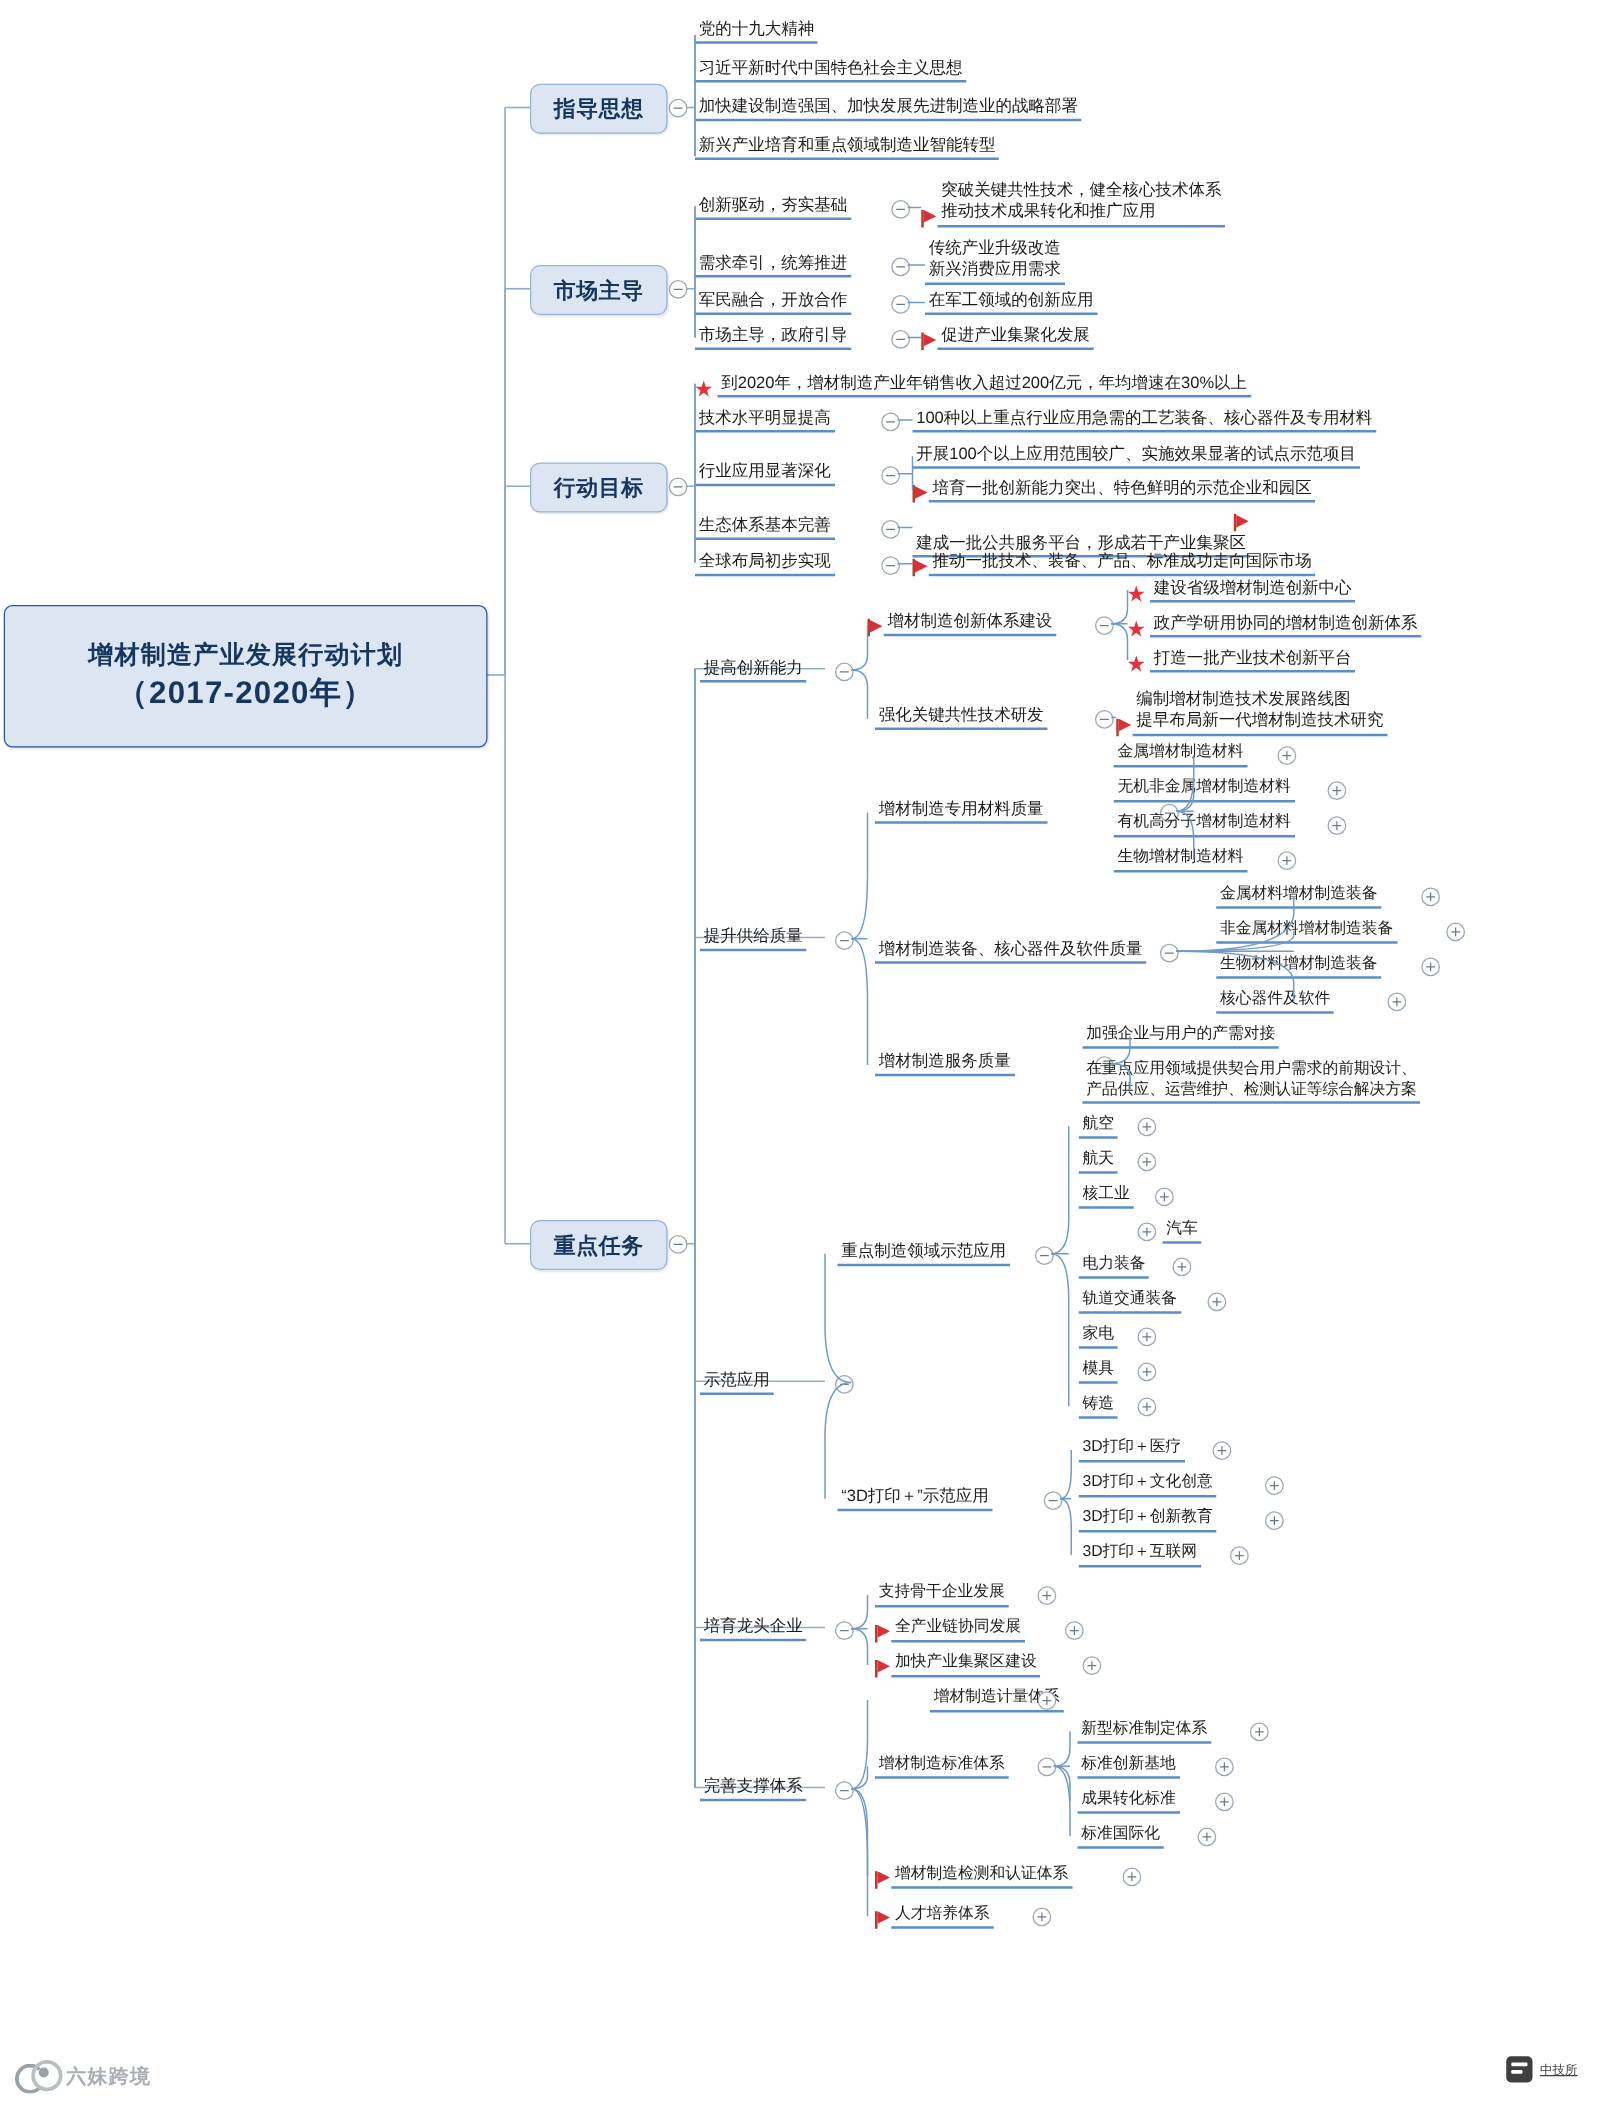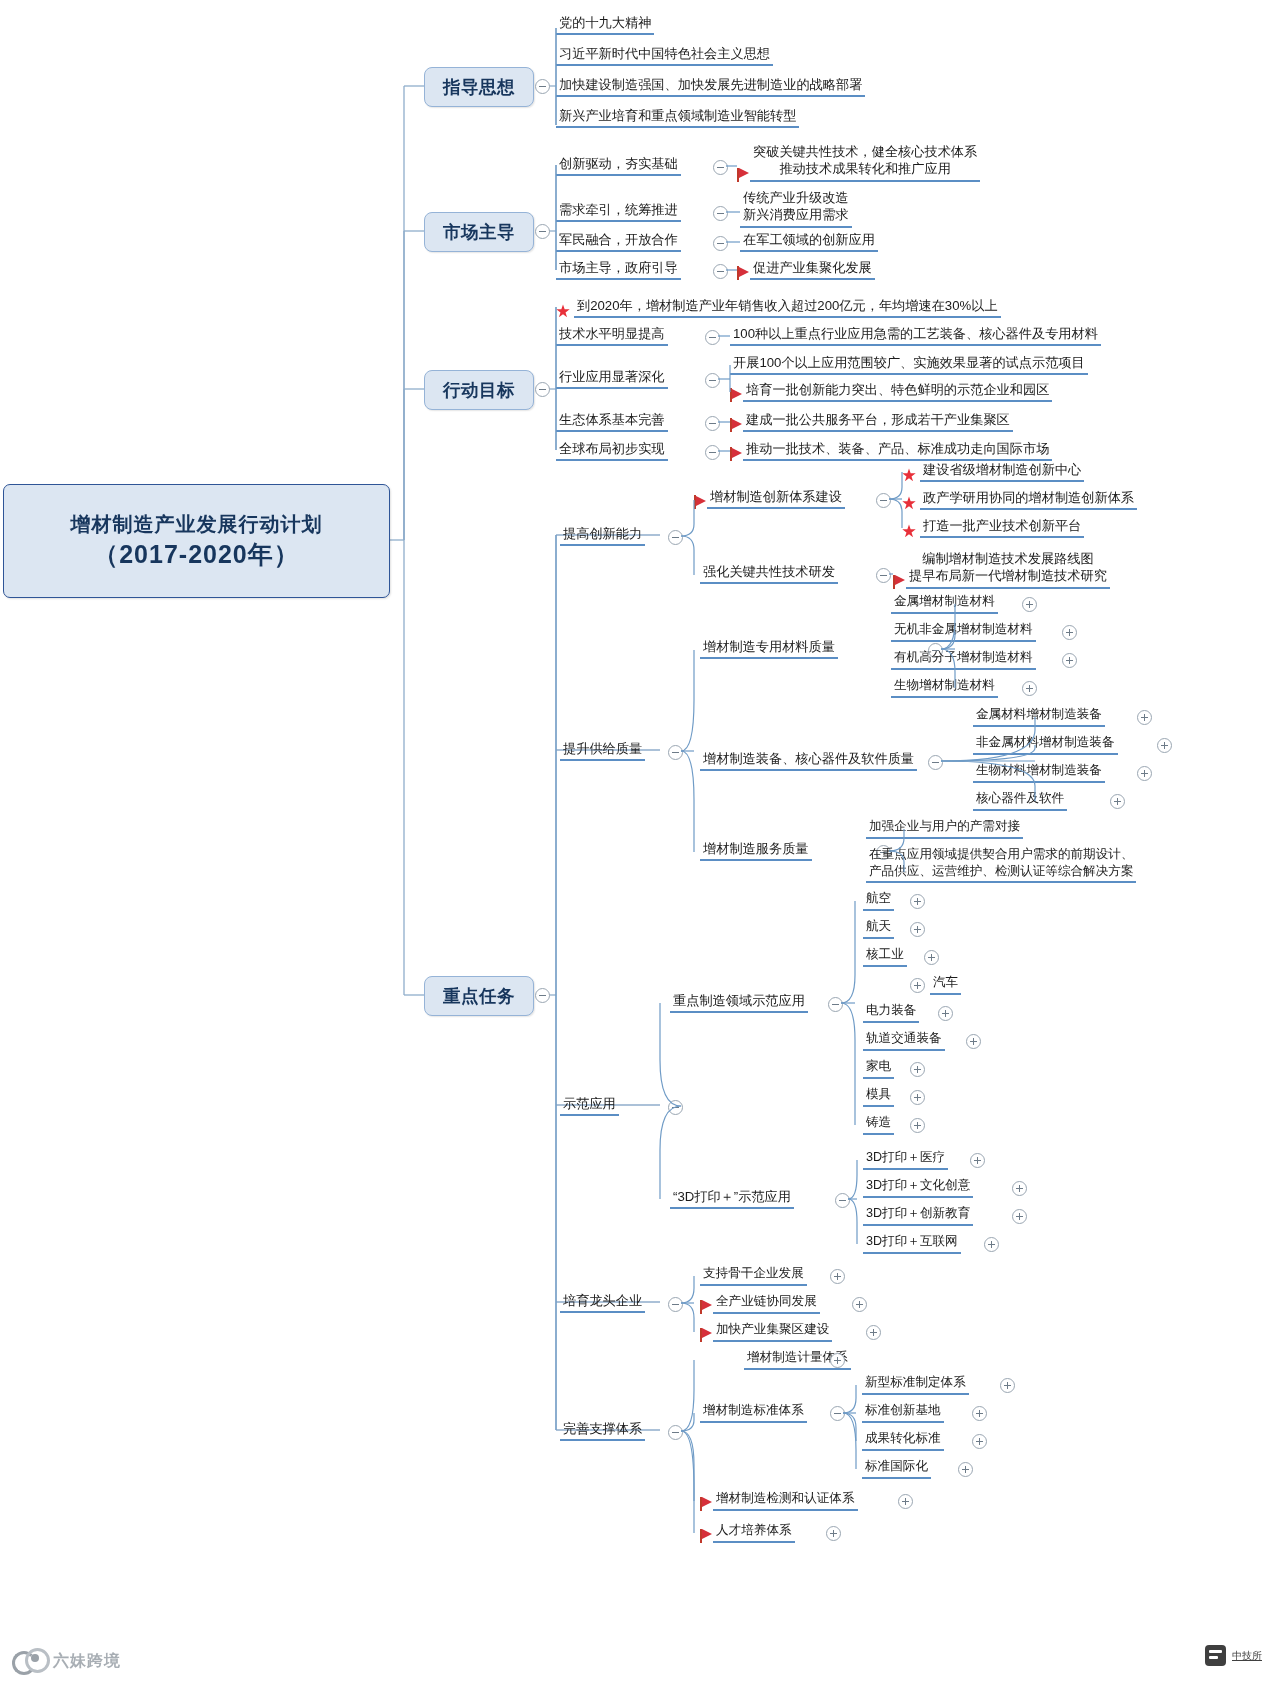--- a/index.html
+++ b/index.html
@@ -26,21 +26,21 @@
     font-size:17.5px;font-weight:bold;color:#17365d;letter-spacing:.5px;
     box-shadow:1px 1px 1.5px rgba(0,0,0,.10);
   }
 
   
   .node{position:absolute;display:flex;align-items:flex-end;white-space:nowrap;}
   .node .txt{
     display:block;padding:0 3px 2px 3px;line-height:1.32;
     font-size:13.2px;color:#1b1b1b;
   }
-  .node .txt.ml{white-space:pre-line;text-align:center;}
+  .node .txt.ml{white-space:pre-line;}
   .node.u .txt{border-bottom:2.4px solid #5b8ec4;}
   .nsmall .txt{font-size:12.6px;}
   .flag{position:relative;display:inline-block;width:13px;height:14px;vertical-align:-2px;}
   .flag i{position:absolute;left:0;top:0;width:1.8px;height:14px;background:#c0392b;}
   .flag b{position:absolute;left:1.8px;top:0.5px;width:0;height:0;
           border-top:5.2px solid transparent;border-bottom:5.2px solid transparent;
           border-left:10px solid #d6303a;}
   .star{display:inline-block;width:14px;height:14px;vertical-align:-2px;
         background:#e8303a;clip-path:polygon(50% 0%,61.8% 35%,98% 35%,68% 57%,79% 91%,50% 70%,21% 91%,32% 57%,2% 35%,38.2% 35%);}
 
@@ -208,21 +208,21 @@
         <i></i>
         <b></b>
       </span>
     <span class="txt">培育一批创新能力突出、特色鲜明的示范企业和园区</span>
   </div>
 
   <div class="node u" style="left:556px;top:411px;">
       <span class="txt">生态体系基本完善</span>
     </div>
   <div class="tg" style="left:705px;top:416px;"></div>
-  <div class="node u" style="left:730px;top:411px;">
+  <div class="node u" style="left:730px;top:411px;flex-direction:column;">
     <span class="flag">
         <i></i>
         <b></b>
       </span>
     <span class="txt">建成一批公共服务平台，形成若干产业集聚区</span>
   </div>
 
   <div class="node u" style="left:556px;top:440px;">
       <span class="txt">全球布局初步实现</span>
     </div>

